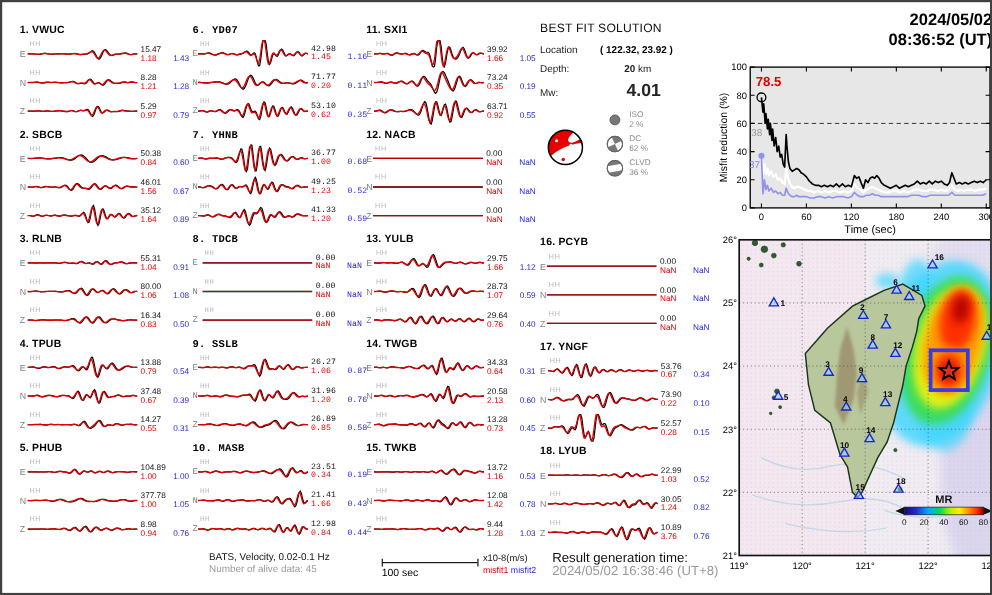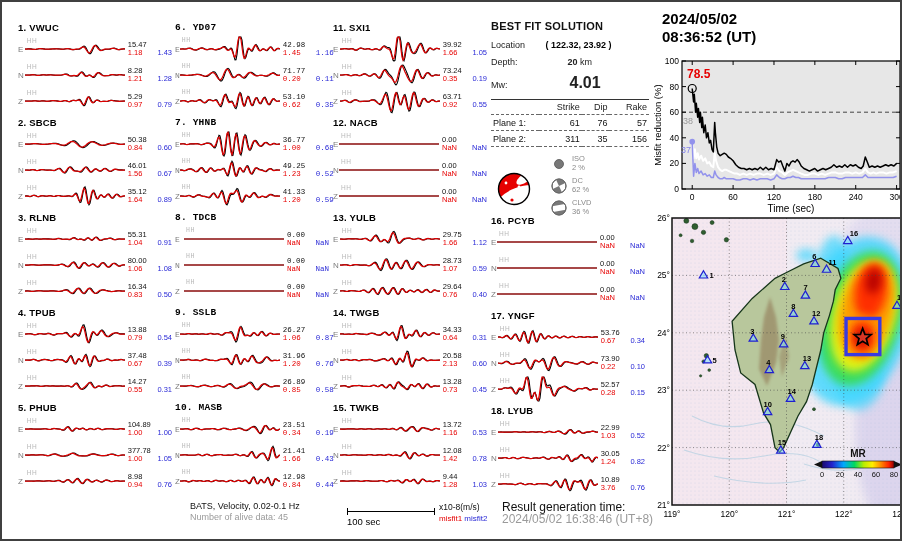--- a/index.html
+++ b/index.html
@@ -12,36 +12,36 @@
   .crow{display:flex;align-items:center;height:26px}
   .comp{width:11px;font-size:8px;color:#7d7d7d}
   .trace{position:relative;width:100px;height:26px}
   .hh{position:absolute;left:2px;top:1px;font-size:6.5px;color:#b8b8b8;letter-spacing:.6px}
   .vals{margin-left:3px;font-size:7.5px;line-height:8.5px;white-space:nowrap}
   .amp{color:#111}
   .m1{color:#e60000}
   .m2{color:#2929d6;margin-left:15px}
   
   .solution{position:absolute;left:489px;top:18px;width:164px}
-  .sol-title{font-size:11px;font-weight:bold;margin:0 0 8px 0;letter-spacing:.2px}
+  .sol-title{font-size:11px;font-weight:normal;margin:0 0 8px 0;letter-spacing:.2px}
   .srow{font-size:9px;margin-bottom:7px;color:#222}
   .slabel{display:inline-block;width:52px}
   .sval-b{font-weight:bold;color:#000}
   .mwval{font-size:16px;font-weight:bold;margin-left:24px}
   .depthval{font-weight:bold;margin-left:22px}
   .ptable{border-collapse:collapse;font-size:9px;margin-top:2px;width:158px}
   .ptable th{font-weight:normal;color:#222;text-align:right;padding:2px 2px;border-top:1px solid #333;border-bottom:1px dashed #666}
   .ptable td{text-align:right;padding:2.5px 2px;border-bottom:1px dashed #666;color:#111}
   .ptable .lab{text-align:left;width:44px}
   .mech{display:flex;margin-top:8px;align-items:center}
   .decomp{margin-left:14px}
   .ditem{display:flex;align-items:center;margin-bottom:5px}
   .dtxt{font-size:7.5px;color:#8a8a8a;line-height:8.5px;margin-left:5px}
   
-  .datetime{position:absolute;left:660px;top:8px;width:240px;text-align:left;
+  .datetime{position:absolute;left:660px;top:8px;width:240px;text-align:right;
             font-size:15px;font-weight:bold;line-height:18px;color:#000}
   
   .misfit-wrap{position:absolute;left:650px;top:52px}
   .map-wrap{position:absolute;left:652px;top:212px}
   
   .f-bats{position:absolute;left:188px;top:499px;font-size:9px;line-height:11px}
   .f-bats .g{color:#9a9a9a}
   .f-scale{position:absolute;left:345px;top:506px;width:88px;text-align:left}
   .f-scale .bar{height:7px;border-left:1.3px solid #000;border-right:1.3px solid #000;position:relative}
   .f-scale .bar::after{content:"";position:absolute;left:0;right:0;top:3px;border-top:1.3px solid #000}
@@ -723,44 +723,20 @@
     </div>
     <div class="srow">
       <span class="slabel">Depth:</span>
       <span class="depthval">20</span>
       <span>km</span>
     </div>
     <div class="srow">
       <span class="slabel">Mw:</span>
       <span class="mwval">4.01</span>
     </div>
-    <table class="ptable">
-      <thead>
-        <tr>
-          <th class="lab"></th>
-          <th>Strike</th>
-          <th>Dip</th>
-          <th>Rake</th>
-        </tr>
-      </thead>
-      <tbody>
-        <tr>
-          <td class="lab">Plane 1:</td>
-          <td>61</td>
-          <td>76</td>
-          <td>57</td>
-        </tr>
-        <tr>
-          <td class="lab">Plane 2:</td>
-          <td>311</td>
-          <td>35</td>
-          <td>156</td>
-        </tr>
-      </tbody>
-    </table>
     <div class="mech">
       <svg width="46" height="50">
         <defs>
             <clipPath id="ballclip">
               <circle cx="23" cy="26" r="15.5"></circle>
             </clipPath>
           </defs>
         <circle cx="23" cy="26" r="15.5" fill="#e60000"></circle>
         <g clip-path="url(#ballclip)">
           <ellipse cx="25" cy="34" rx="21" ry="8.5" fill="#ffffff" transform="rotate(-25 25 34)"></ellipse>

